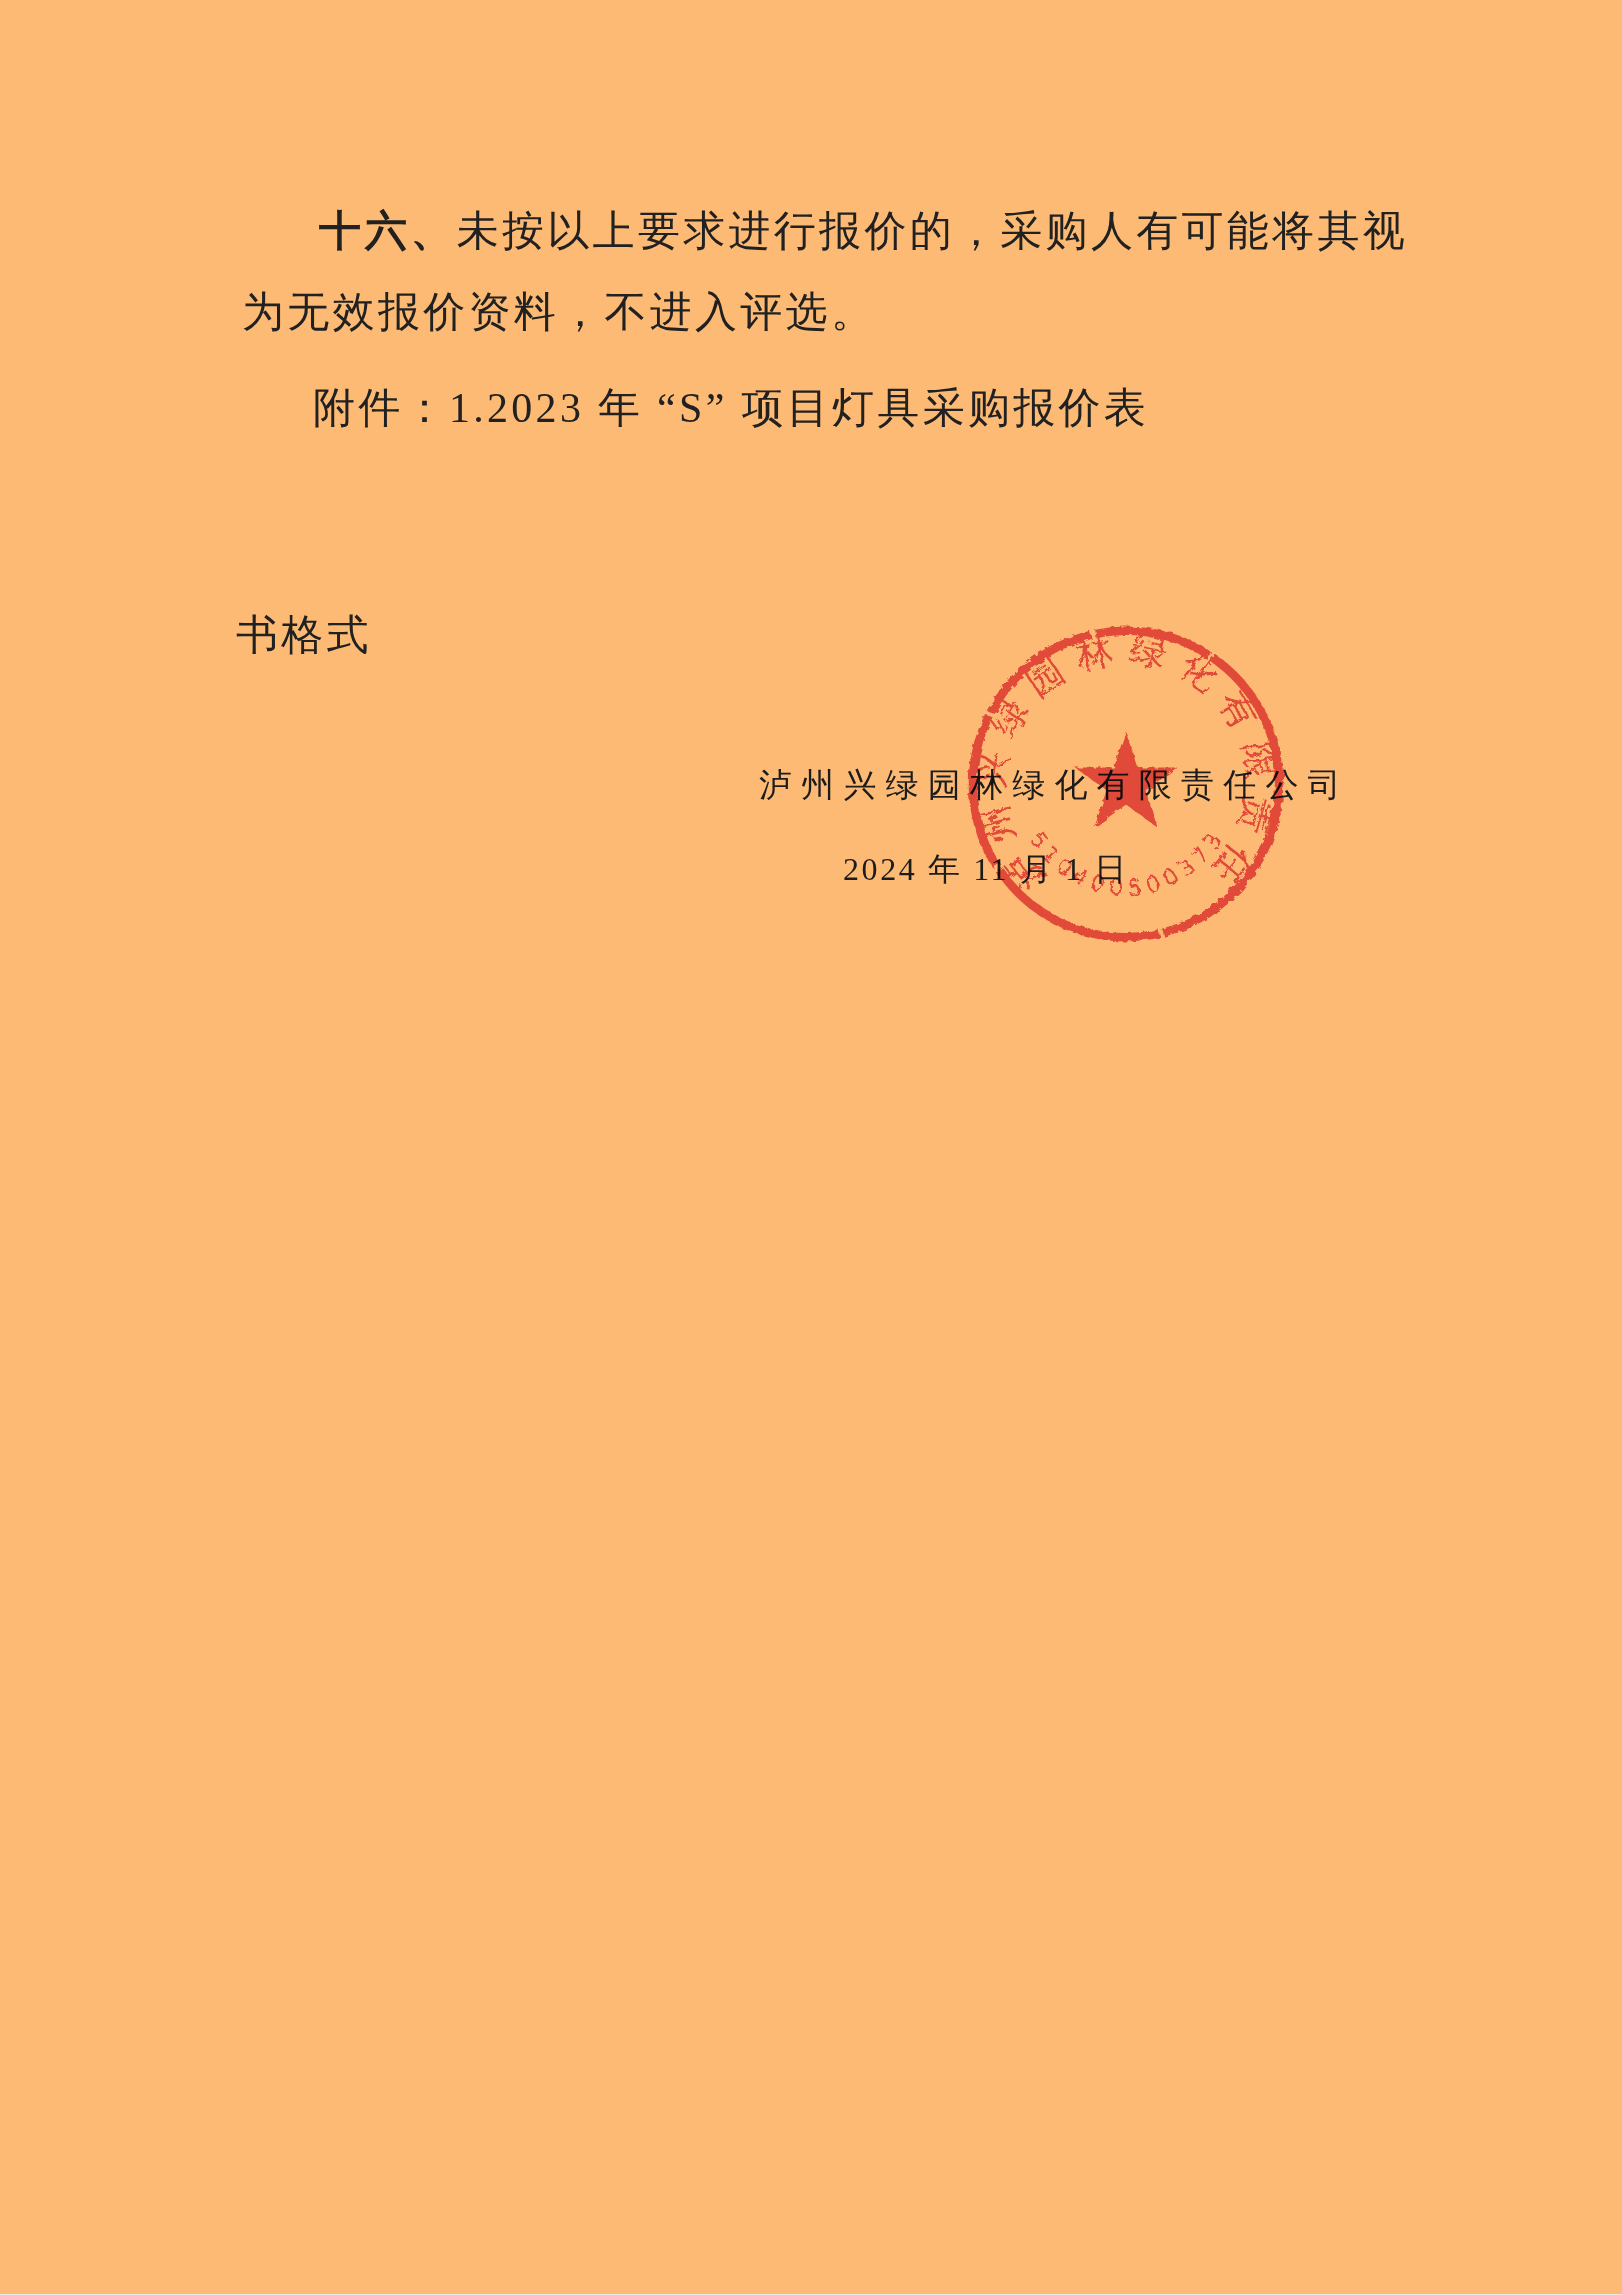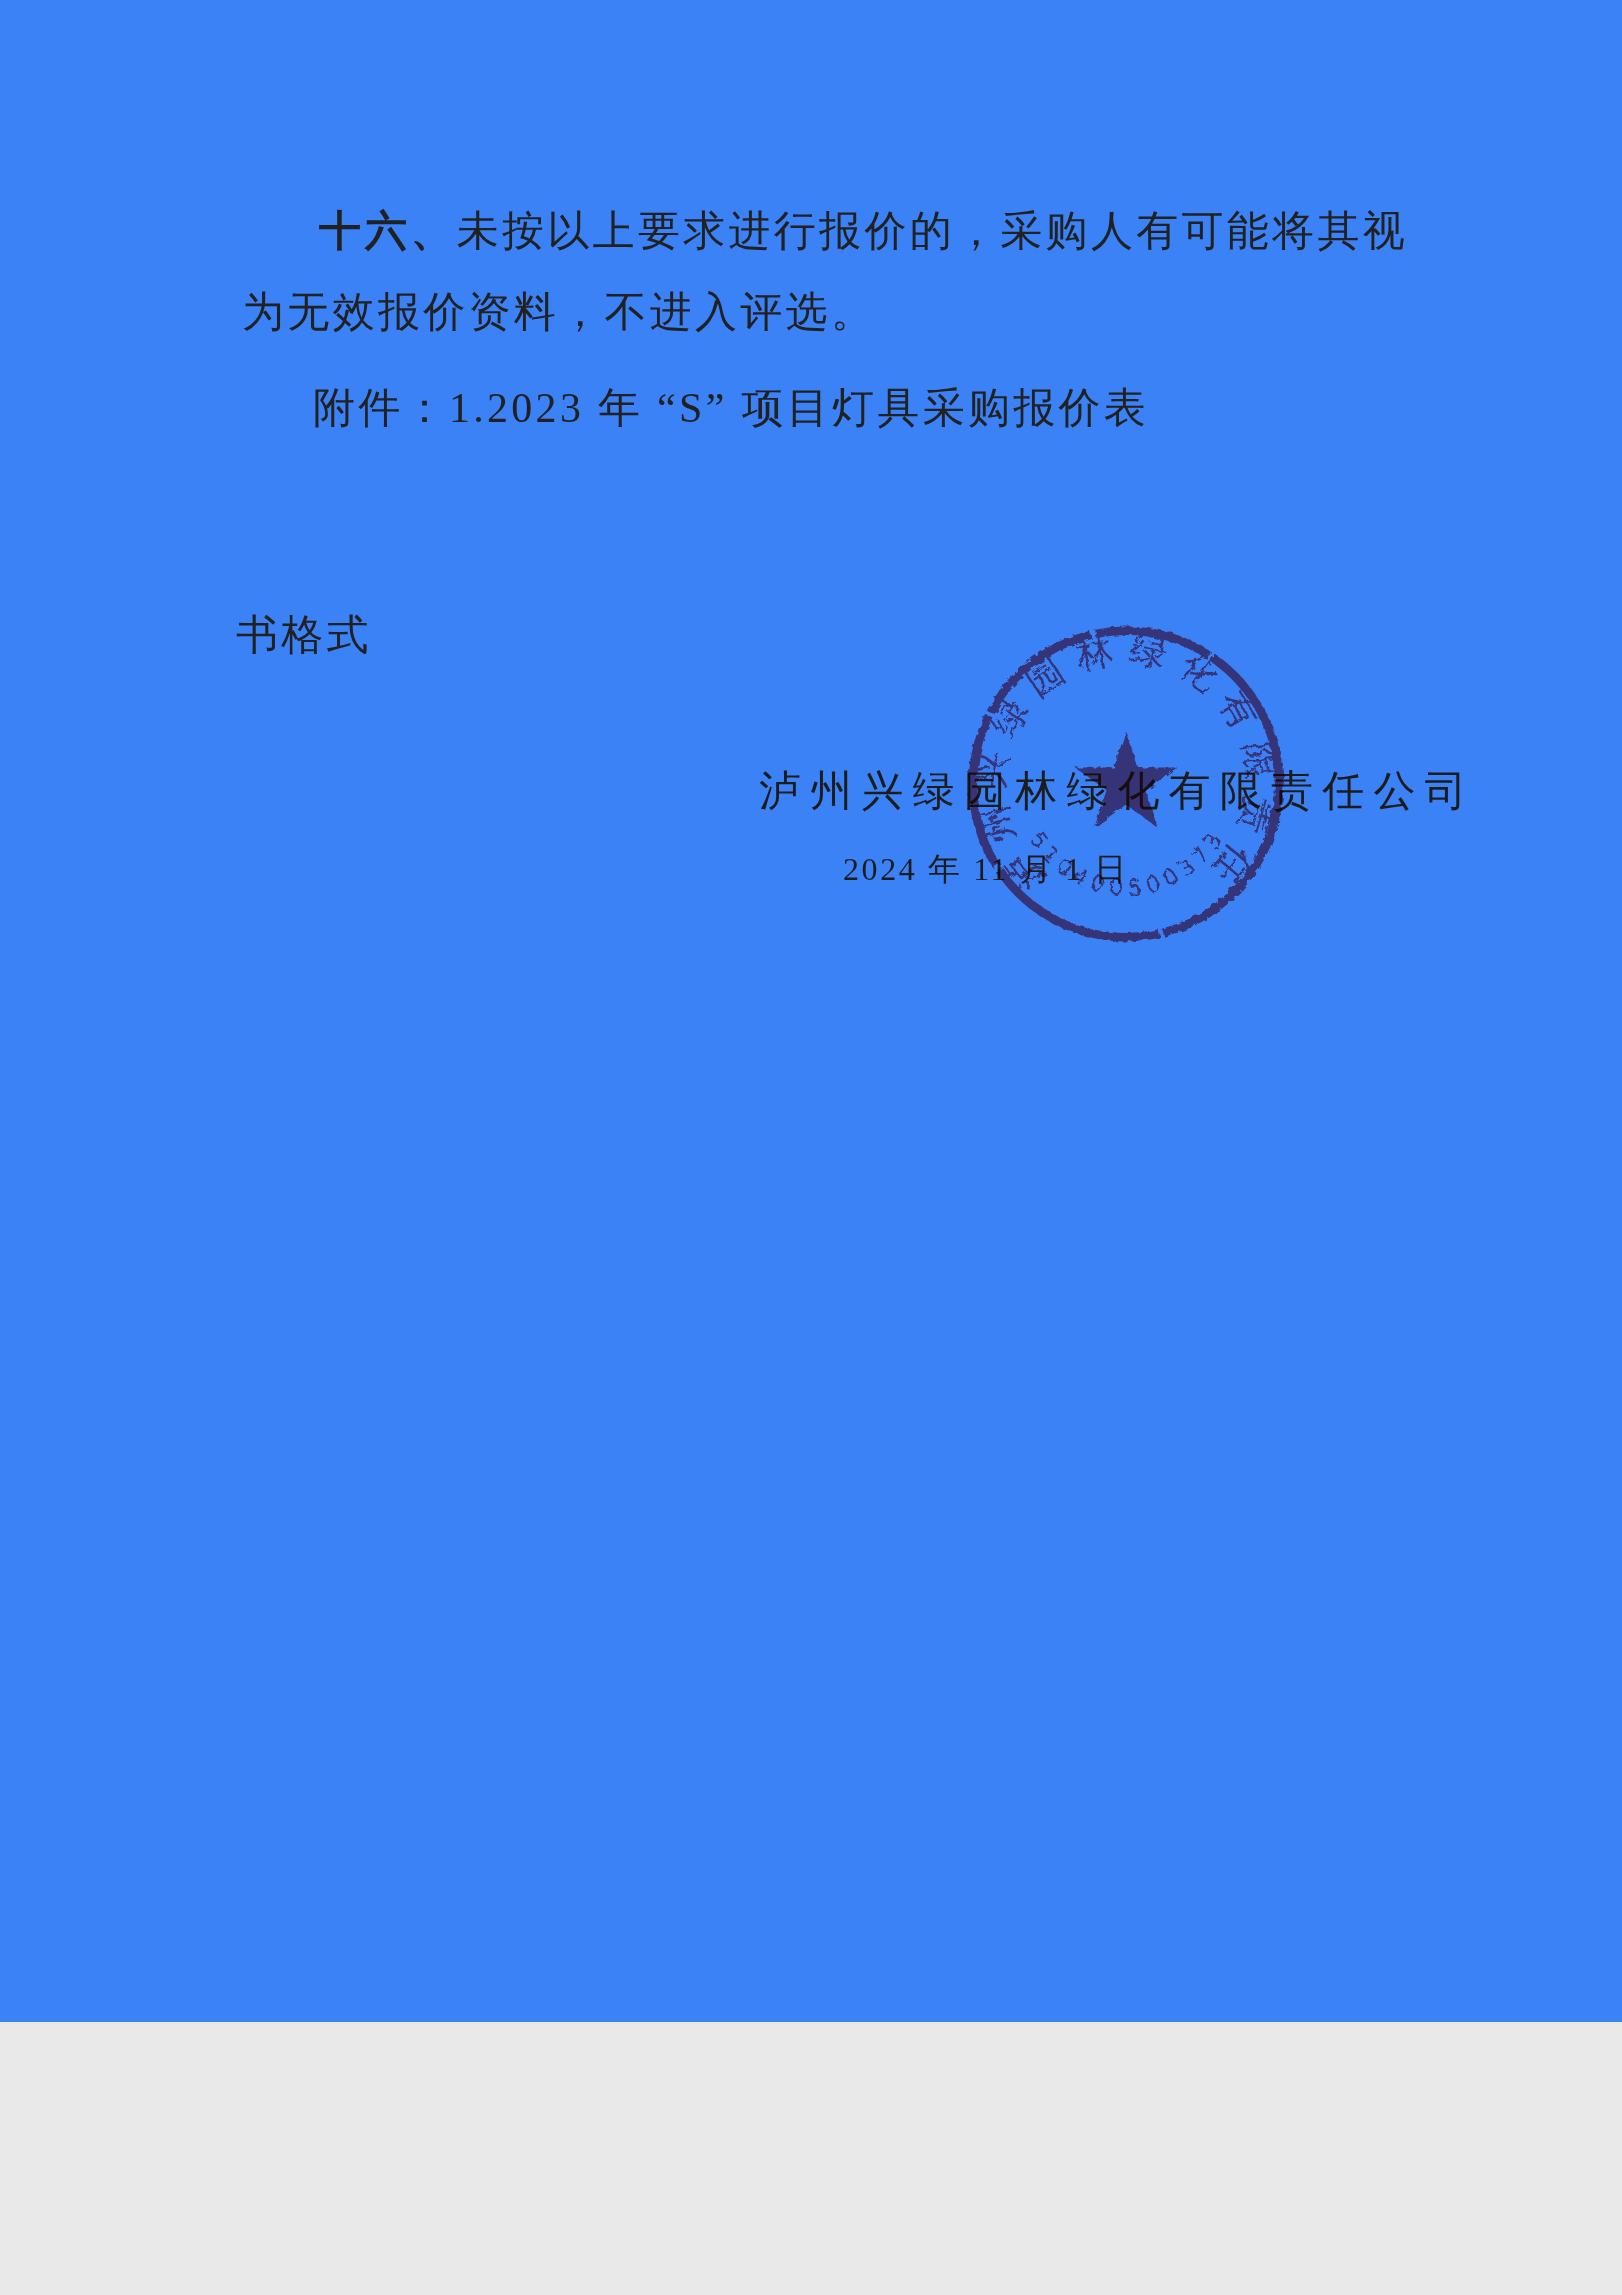--- a/index.html
+++ b/index.html
@@ -1,20 +1,20 @@
 <!DOCTYPE html>
 <html style="font-size:10.5px"><head>
 <meta charset="utf-8">
 <style>
   html, body { margin: 0; padding: 0; background: #e9e9e9; }
   .page {
     position: relative;
     width: 1623px;
-    height: 2022px;
-    background: #3b82f6;
+    height: 2294px;
+    background: #fdba74;
     overflow: hidden;
     font-family: "Liberation Serif", "DejaVu Serif", serif;
     color: #212121;
   }
   .line {
     position: absolute;
     margin: 0;
     font-size: 42px;
     line-height: 1.15;
     letter-spacing: 3.3px;
@@ -22,21 +22,21 @@
     color: #212121;
   }
   .lead-bold { font-weight: bold; font-family: "Liberation Sans", "DejaVu Sans", sans-serif; letter-spacing: 3.9px; }
   .l1 { left: 319px;  top: 207px; }
   .l2 { left: 242px;  top: 288px; }
   .l3 { left: 313px;  top: 368px; margin-top: 16px; }
   .l4 { left: 450px;  top: 450px; }
   .l5 { left: 450px;  top: 530px; }
   .l6 { left: 236px;  top: 611px; }
   .company { position: absolute; left: 759px; top: 763px; margin: 0;
-             font-size: 42px; letter-spacing: 9.2px; white-space: pre; color: #1c1c1c; }
+             font-size: 33px; letter-spacing: 9.2px; white-space: pre; color: #1c1c1c; }
   .sigdate { position: absolute; left: 843px; top: 848px; margin: 0;
              font-size: 32px; letter-spacing: 2.6px; white-space: pre; color: #1c1c1c; }
   .stamp {
     position: absolute;
     left: 948px;
     top: 606px;
     width: 356px;
     height: 356px;
     mix-blend-mode: multiply;
     opacity: 0.88;

